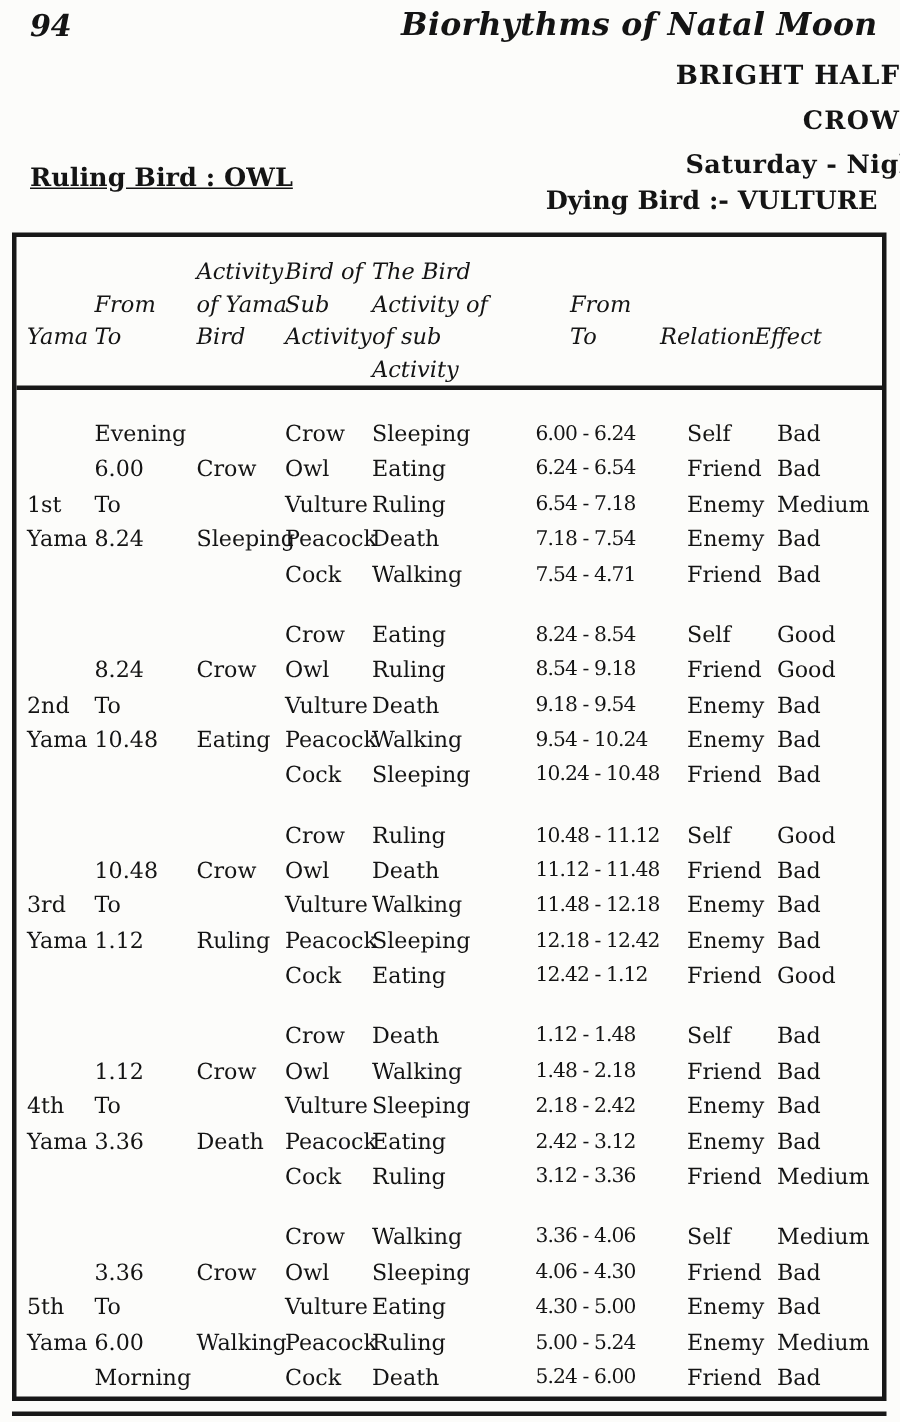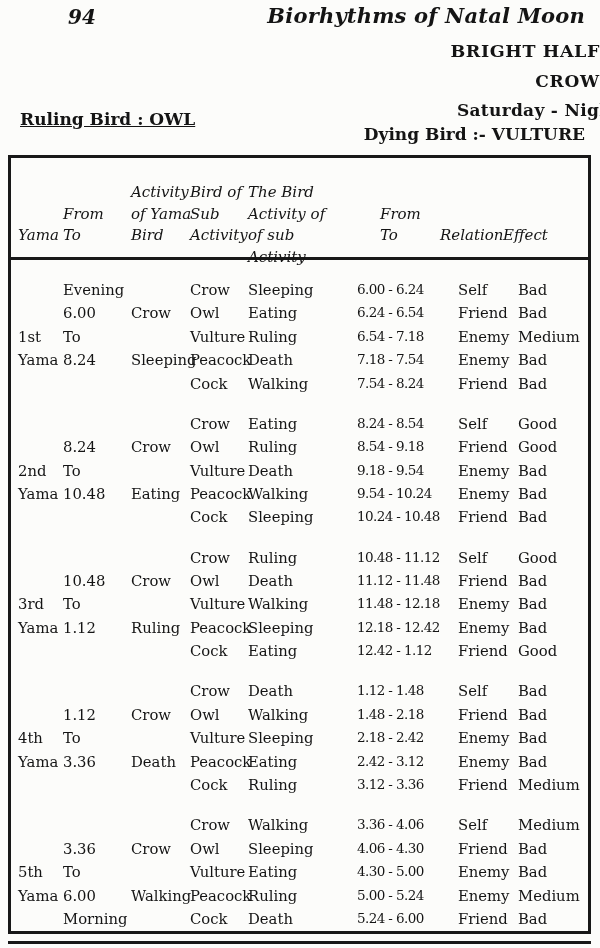--- a/index.html
+++ b/index.html
@@ -5,21 +5,21 @@
   * { margin:0; padding:0; box-sizing:border-box; }
   html,body { background:#e8e8e6; }
   .page {
     position:relative; width:600px; height:948px; overflow:hidden;
     background:#fcfcfa; color:#141414;
     font-family:"DejaVu Serif", serif;
   }
   
   .page-number {
     position:absolute; left:20px; top:5px;
-    font-size:20px; font-weight:bold; font-style:italic;margin-left:48px;
+    font-size:20px; font-weight:bold; font-style:italic;
   }
   .book-title {
     position:absolute; right:15px; top:3px;
     font-size:21px; font-style:italic; font-weight:600; letter-spacing:0.2px;
   }
   .center-head { position:absolute; left:0; width:100%; text-align:right; font-weight:bold; }
   .half-title    { top:41px;  font-size:17.5px; letter-spacing:0.6px; }
   .bird-title    { top:71px;  font-size:17px;   letter-spacing:0.8px; }
   .daynight      { top:100px; font-size:17px;   letter-spacing:0.3px;margin-left:20px; }
   .ruling-bird { position:absolute; left:20px;  top:109px; font-size:17px; font-weight:bold;text-decoration:underline; }
@@ -34,21 +34,21 @@
     display:grid;
     grid-template-columns:45px 68px 59px 58px 109px 101px 60px 1fr;
     padding-left:7px;
   }
   .thead {
     height:102px; border-bottom:3px solid #181818;
     padding-top:13px;
     font-style:italic; font-size:15px; line-height:21.5px;
     white-space:nowrap;
   }
-  .th { display:flex; flex-direction:column;margin-top:11px; }
+  .th { display:flex; flex-direction:column; }
   .h1 { padding-top:43px; }
   .h2 { padding-top:21.5px; }
   .h6 { padding-top:21.5px; padding-left:23px; }
   .h7 { padding-top:43px; margin-left:-18px; }
   .h8 { padding-top:43px; margin-left:-15px; }
 
   .tbody { padding-top:18px;border-radius:29px; }
   .block { line-height:23.4px; font-size:14.8px; white-space:nowrap; }
   .block + .block { margin-top:16.8px; }
   .tr { display:contents; }
@@ -122,21 +122,21 @@
         <div class="tr">
           <span class="td c1"></span><span class="td c2">6.00</span><span class="td c3">Crow</span><span class="td c4">Owl</span><span class="td c5">Eating</span><span class="td c6">6.24 - 6.54</span><span class="td c7">Friend</span><span class="td c8">Bad</span>
         </div>
         <div class="tr">
           <span class="td c1">1st</span><span class="td c2">To</span><span class="td c3"></span><span class="td c4">Vulture</span><span class="td c5">Ruling</span><span class="td c6">6.54 - 7.18</span><span class="td c7">Enemy</span><span class="td c8">Medium</span>
         </div>
         <div class="tr">
           <span class="td c1">Yama</span><span class="td c2">8.24</span><span class="td c3">Sleeping</span><span class="td c4">Peacock</span><span class="td c5">Death</span><span class="td c6">7.18 - 7.54</span><span class="td c7">Enemy</span><span class="td c8">Bad</span>
         </div>
         <div class="tr">
-          <span class="td c1"></span><span class="td c2"></span><span class="td c3"></span><span class="td c4">Cock</span><span class="td c5">Walking</span><span class="td c6">7.54 - 8.24</span><span class="td c7">Friend</span><span class="td c8">Bad</span>
+          <span class="td c1"></span><span class="td c2"></span><span class="td c3"></span><span class="td c4">Cock</span><span class="td c5">Walking</span><span class="td c6">7.54 - 4.71</span><span class="td c7">Friend</span><span class="td c8">Bad</span>
         </div>
       </div>
 
       <div class="block grid8">
         <div class="tr">
           <span class="td c1"></span><span class="td c2"></span><span class="td c3"></span><span class="td c4">Crow</span><span class="td c5">Eating</span><span class="td c6">8.24 - 8.54</span><span class="td c7">Self</span><span class="td c8">Good</span>
         </div>
         <div class="tr">
           <span class="td c1"></span><span class="td c2">8.24</span><span class="td c3">Crow</span><span class="td c4">Owl</span><span class="td c5">Ruling</span><span class="td c6">8.54 - 9.18</span><span class="td c7">Friend</span><span class="td c8">Good</span>
         </div>

